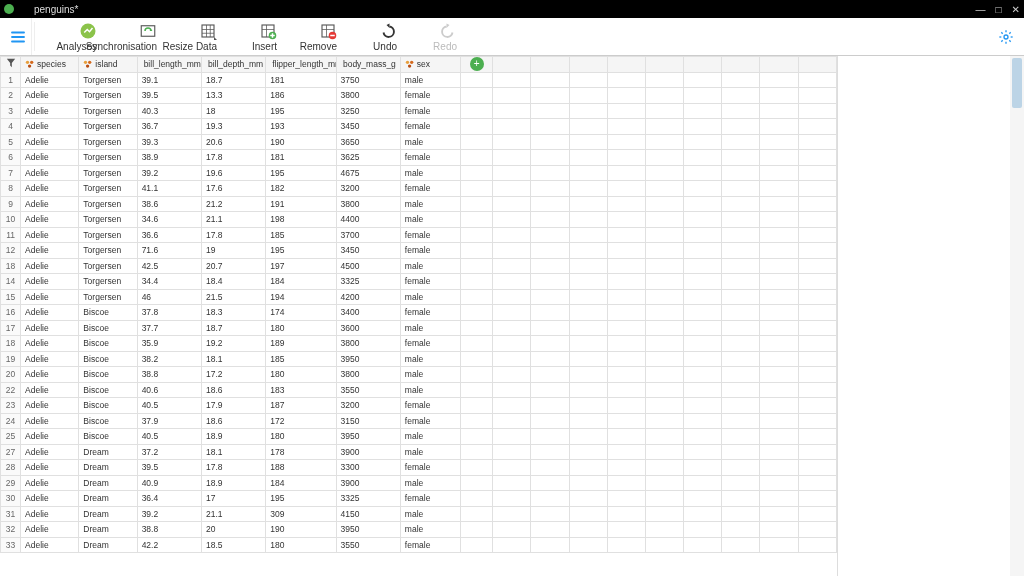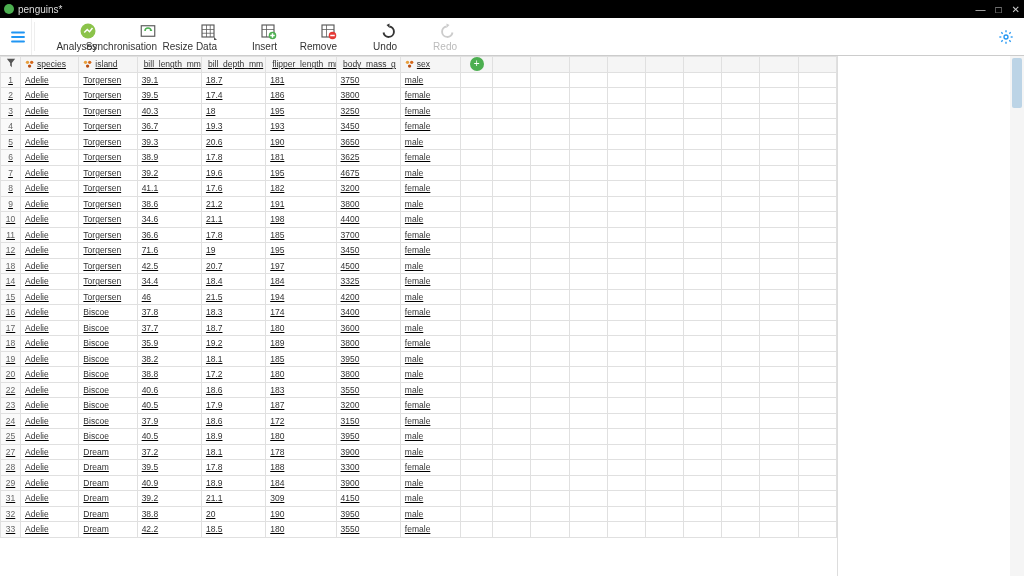--- a/index.html
+++ b/index.html
@@ -2,21 +2,21 @@
 <html><head>
 <meta charset="utf-8">
 <style>
   * { box-sizing: border-box; margin: 0; padding: 0; }
   html, body { width: 1024px; height: 576px; overflow: hidden; font-family: Arial, Helvetica, sans-serif; background: #fff; }
   
   .titlebar {
     height: 18px; background: #000; color: #ddd; display: flex; align-items: center;
     font-size: 10px; padding: 0 4px; justify-content: space-between;
   }
-  .titlebar-left { display: flex; align-items: center; gap: 4px; }
+  .titlebar-left { display: flex; align-items: center; gap: 20px; }
   .app-icon { width: 10px; height: 10px; background: #4caf50; border-radius: 50%; }
   .win-controls { display: flex; gap: 10px; font-size: 10px; color: #ccc; }
   .win-controls span { cursor: default; }
   
   .toolbar {
     height: 38px; background: #fff; border-bottom: 1px solid #ccc;
     display: flex; align-items: stretch; padding: 0 4px;
   }
   .hamburger { width: 28px; display:flex; align-items:center; justify-content:center; border-right:1px solid #eee; }
   .hamburger svg { width:18px; height:18px; }
@@ -25,21 +25,21 @@
     width: 60px; display:flex; flex-direction:column; align-items:flex-end; justify-content:center;
     font-size: 10px; color:#333; gap:1px; cursor:pointer;
   }
   .tool-btn.disabled { color:#bbb; }
   .tool-btn .ticon { height:18px; display:flex; align-items:center; justify-content:center; }
   .sep { width:1px; background:#eee; margin:4px 2px; }
   .gear { margin-left:auto; width:28px; display:flex; align-items:center; justify-content:center; }
   .gear svg { width:16px; height:16px; }
   
   .data-area { position:relative; height: calc(576px - 18px - 38px); display:flex; }
-  .sheet-wrap { flex: 0 0 838px; overflow:hidden; position:relative; border-right:1px solid #ddd;text-decoration:underline; }
+  .sheet-wrap { flex: 0 0 838px; overflow:hidden; position:relative; border-right:1px solid #ddd; }
   .side-panel { flex:1; background:#fff; }
   table { border-collapse: collapse; table-layout: fixed; width: 100%; }
   th, td {
     border: 1px solid #e0e0e0; font-size: 8.5px; color:#333; padding: 0 4px;
     height: 15.5px; overflow:hidden; white-space:nowrap; text-overflow:ellipsis; text-align:left;
     background:#fff;
   }
   thead th {
     background:#f5f5f5; font-weight:normal; position:relative;
   }
@@ -324,21 +324,21 @@
             <td></td>
             <td></td>
             <td></td>
             <td></td>
           </tr>
           <tr>
             <td class="rownum">2</td>
             <td>Adelie</td>
             <td>Torgersen</td>
             <td>39.5</td>
-            <td>17.4</td>
+            <td>13.3</td>
             <td>186</td>
             <td>3800</td>
             <td>female</td>
             <td></td>
             <td></td>
             <td></td>
             <td></td>
             <td></td>
             <td></td>
             <td></td>
@@ -828,20 +828,40 @@
           </tr>
           <tr>
             <td class="rownum">29</td>
             <td>Adelie</td>
             <td>Dream</td>
             <td>40.9</td>
             <td>18.9</td>
             <td>184</td>
             <td>3900</td>
             <td>male</td>
+            <td></td>
+            <td></td>
+            <td></td>
+            <td></td>
+            <td></td>
+            <td></td>
+            <td></td>
+            <td></td>
+            <td></td>
+            <td></td>
+          </tr>
+          <tr>
+            <td class="rownum">30</td>
+            <td>Adelie</td>
+            <td>Dream</td>
+            <td>36.4</td>
+            <td>17</td>
+            <td>195</td>
+            <td>3325</td>
+            <td>female</td>
             <td></td>
             <td></td>
             <td></td>
             <td></td>
             <td></td>
             <td></td>
             <td></td>
             <td></td>
             <td></td>
             <td></td>

